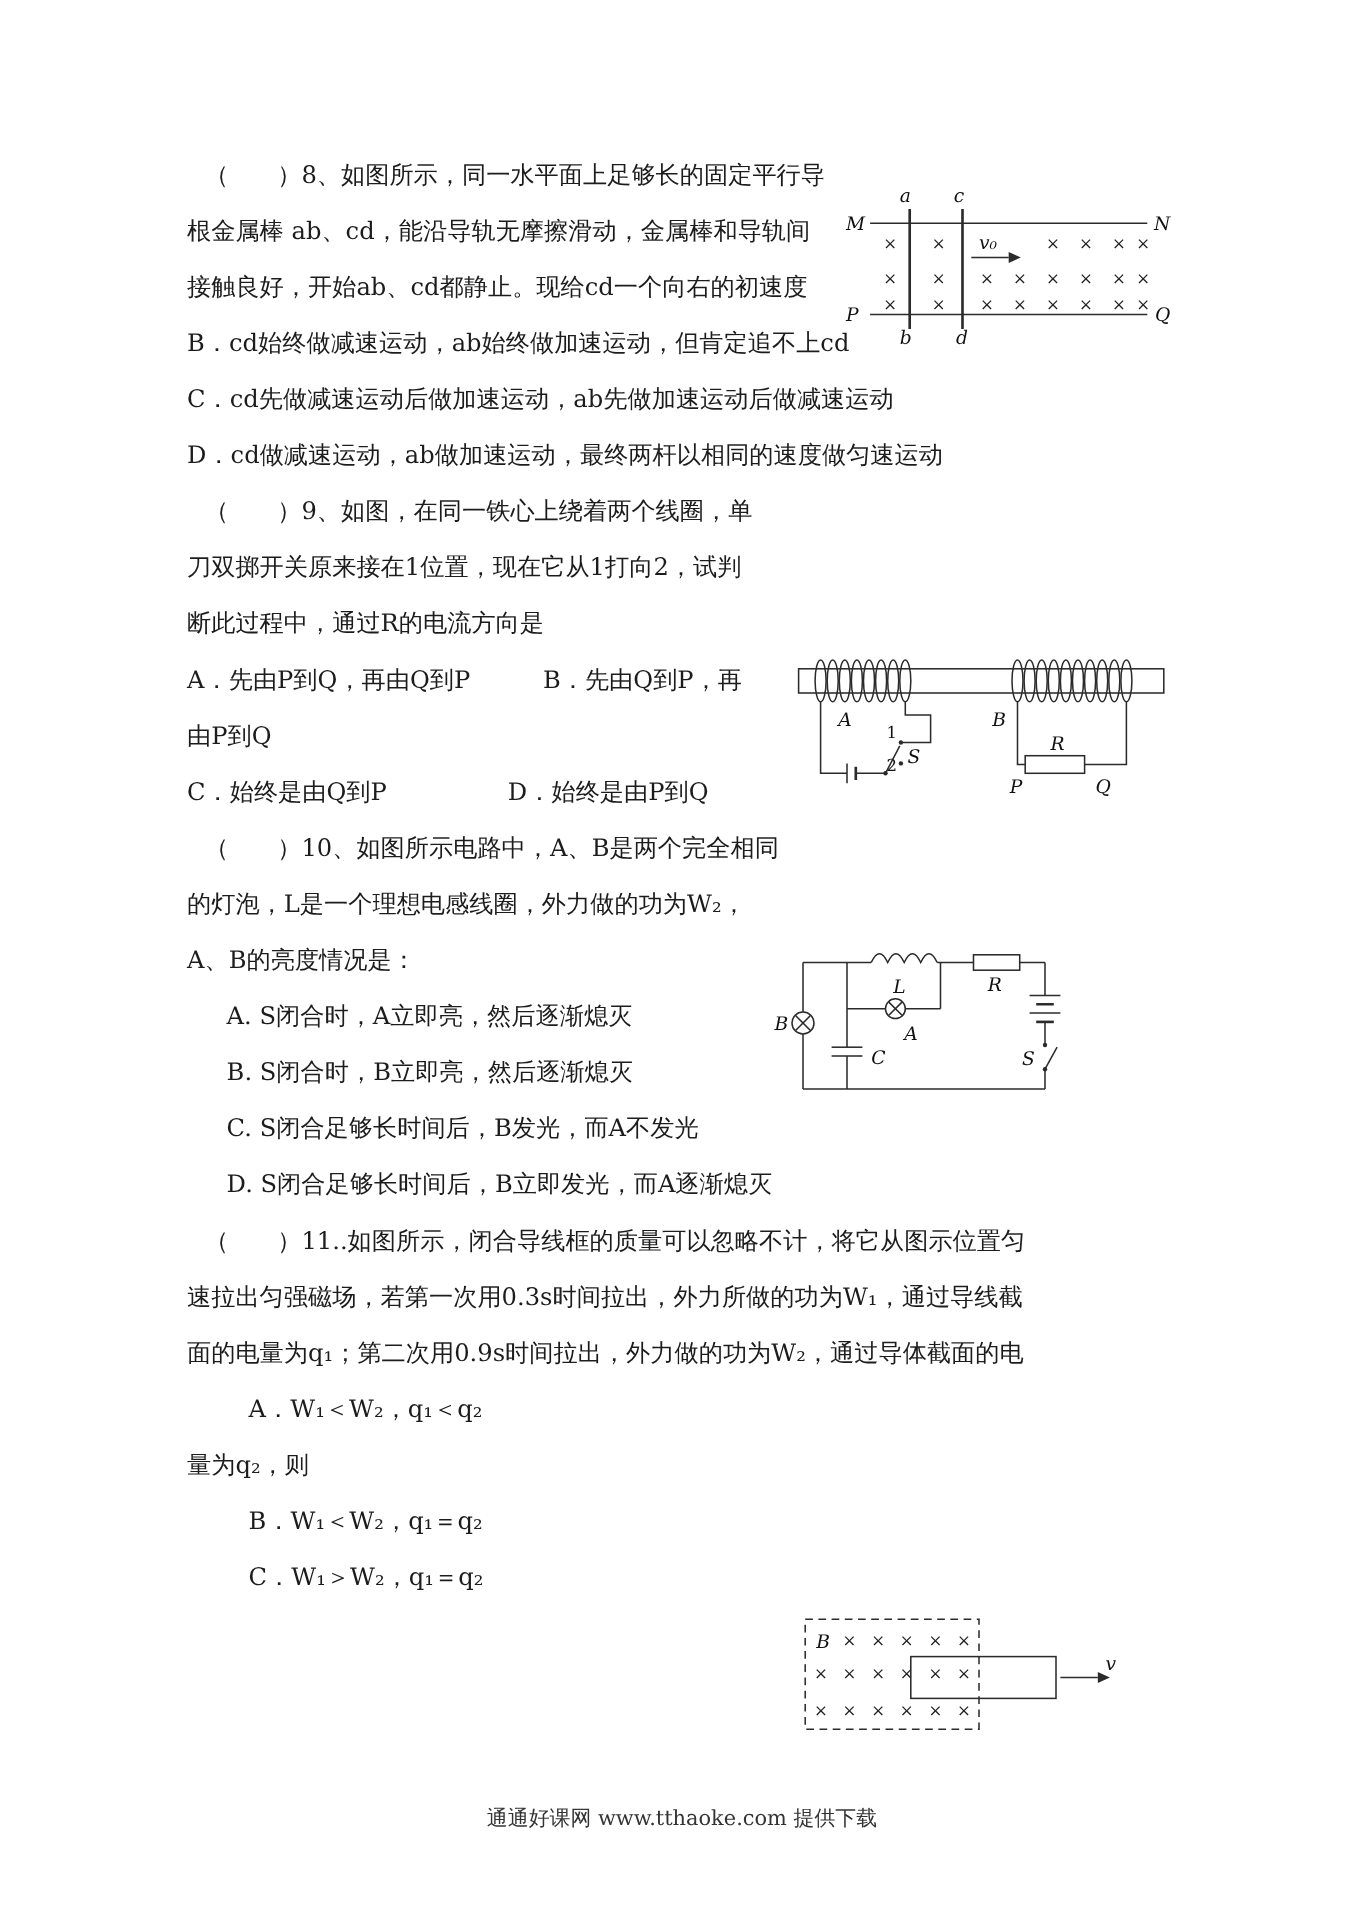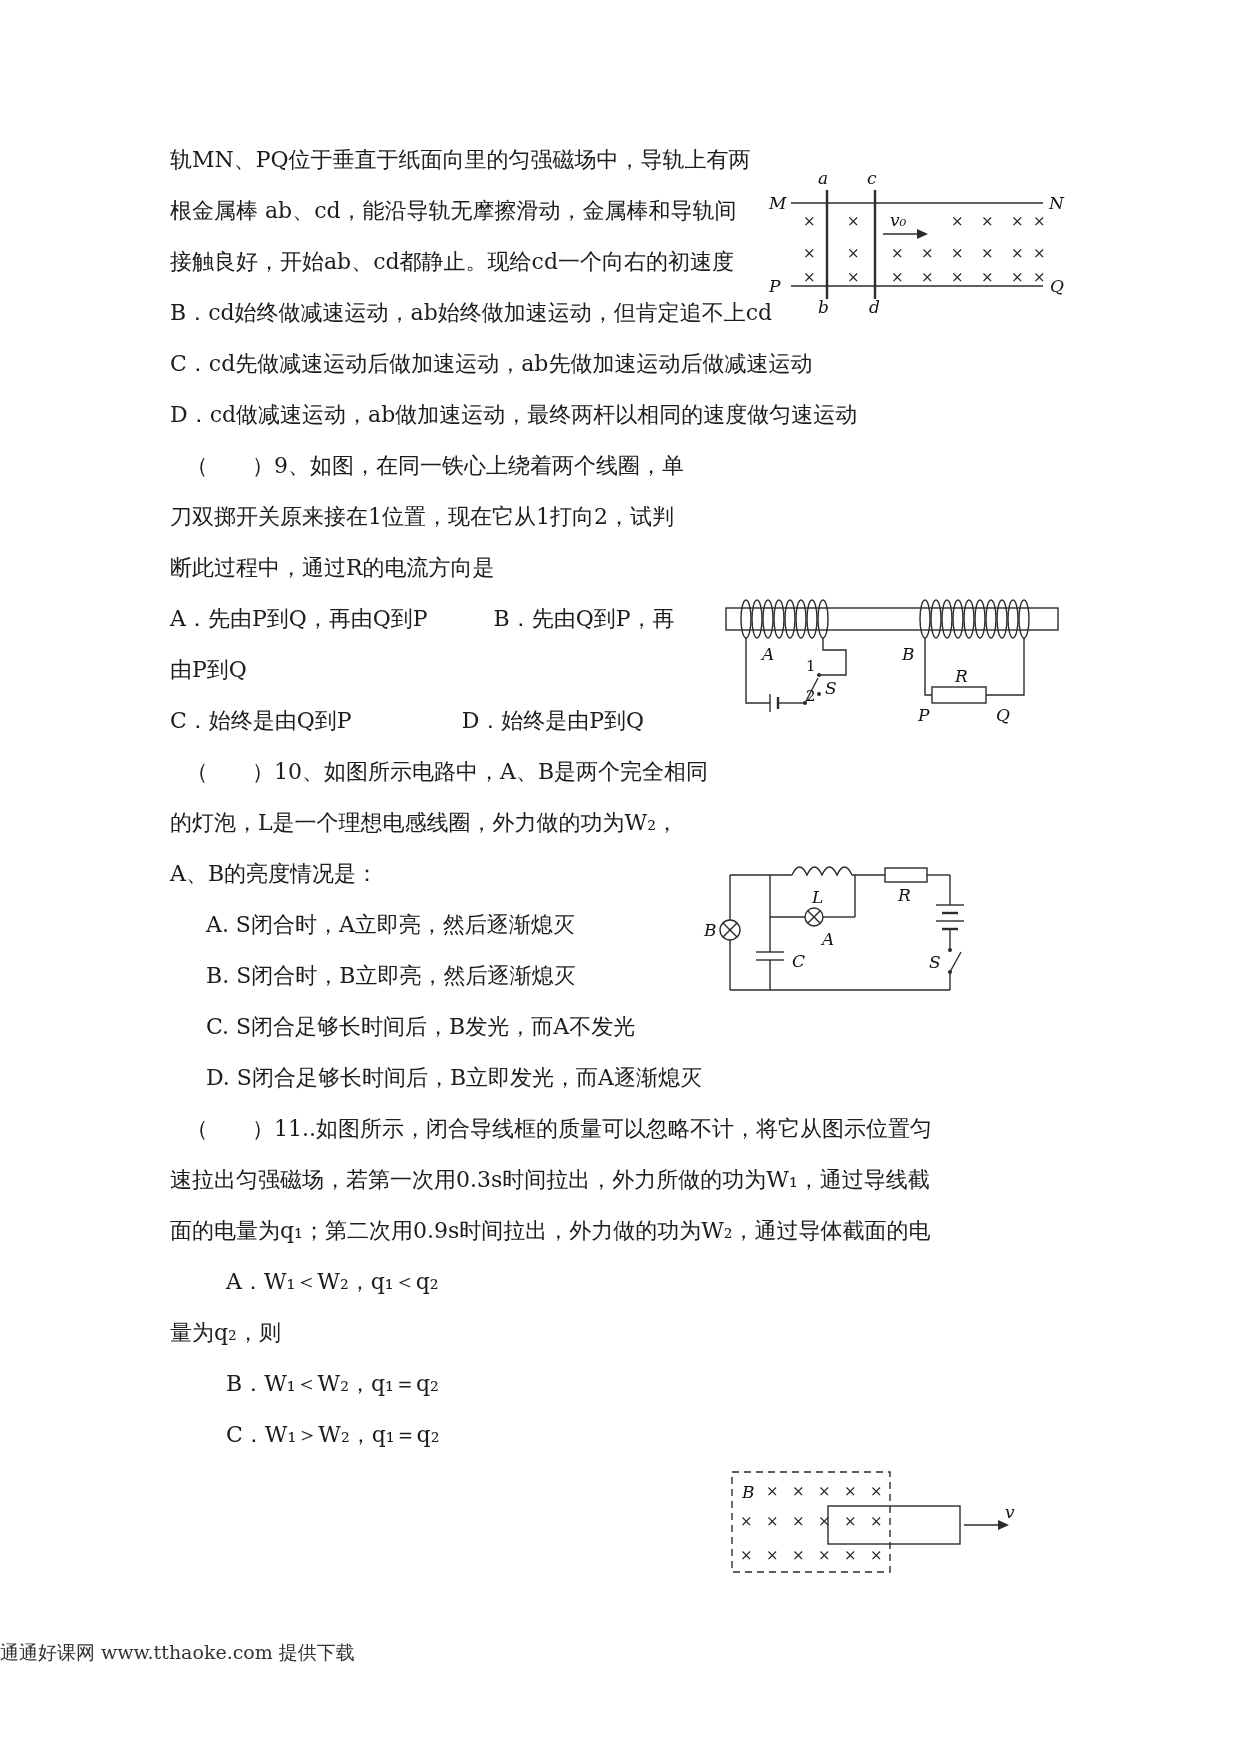--- a/index.html
+++ b/index.html
@@ -11,30 +11,30 @@
   .ind{padding-left:16px;}
   .opt10{padding-left:36px;}
   .opt11{padding-left:56px;}
   .diagram{position:absolute;}
   .wire{stroke:#2b2b2b;stroke-width:1.4;fill:none;}
   .thick{stroke-width:2.4;}
   .dash{stroke-dasharray:7 5;}
   svg text{font-family:"DejaVu Serif","Liberation Serif",serif;font-size:17px;font-style:italic;fill:#111;}
   svg text.up{font-style:normal;font-size:15px;}
   svg text.fx{font-style:normal;font-size:15px;fill:#222;}
-  .footer{position:absolute;left:0;top:1640px;width:1240px;
+  .footer{position:absolute;left:0;top:1640px;width:1240px;text-align:center;
           font-size:19px;color:#333;}
 </style>
 </head>
 <body>
 
 <div class="page">
 
   <div class="flow">
-    <div class="line">轨MN、PQ位于垂直于纸面向里的匀强磁场中，导轨上有两</div>
+    <div class="line ind">（　　）8、如图所示，同一水平面上足够长的固定平行导</div>
     <div class="line">根金属棒 ab、cd，能沿导轨无摩擦滑动，金属棒和导轨间</div>
     <div class="line">接触良好，开始ab、cd都静止。现给cd一个向右的初速度</div>
     <div class="line">B．cd始终做减速运动，ab始终做加速运动，但肯定追不上cd</div>
     <div class="line">C．cd先做减速运动后做加速运动，ab先做加速运动后做减速运动</div>
     <div class="line">D．cd做减速运动，ab做加速运动，最终两杆以相同的速度做匀速运动</div>
 
     <div class="line ind">（　　）9、如图，在同一铁心上绕着两个线圈，单</div>
     <div class="line">刀双掷开关原来接在1位置，现在它从1打向2，试判</div>
     <div class="line">断此过程中，通过R的电流方向是</div>
     <div class="line">A．先由P到Q，再由Q到P　　　B．先由Q到P，再</div>

